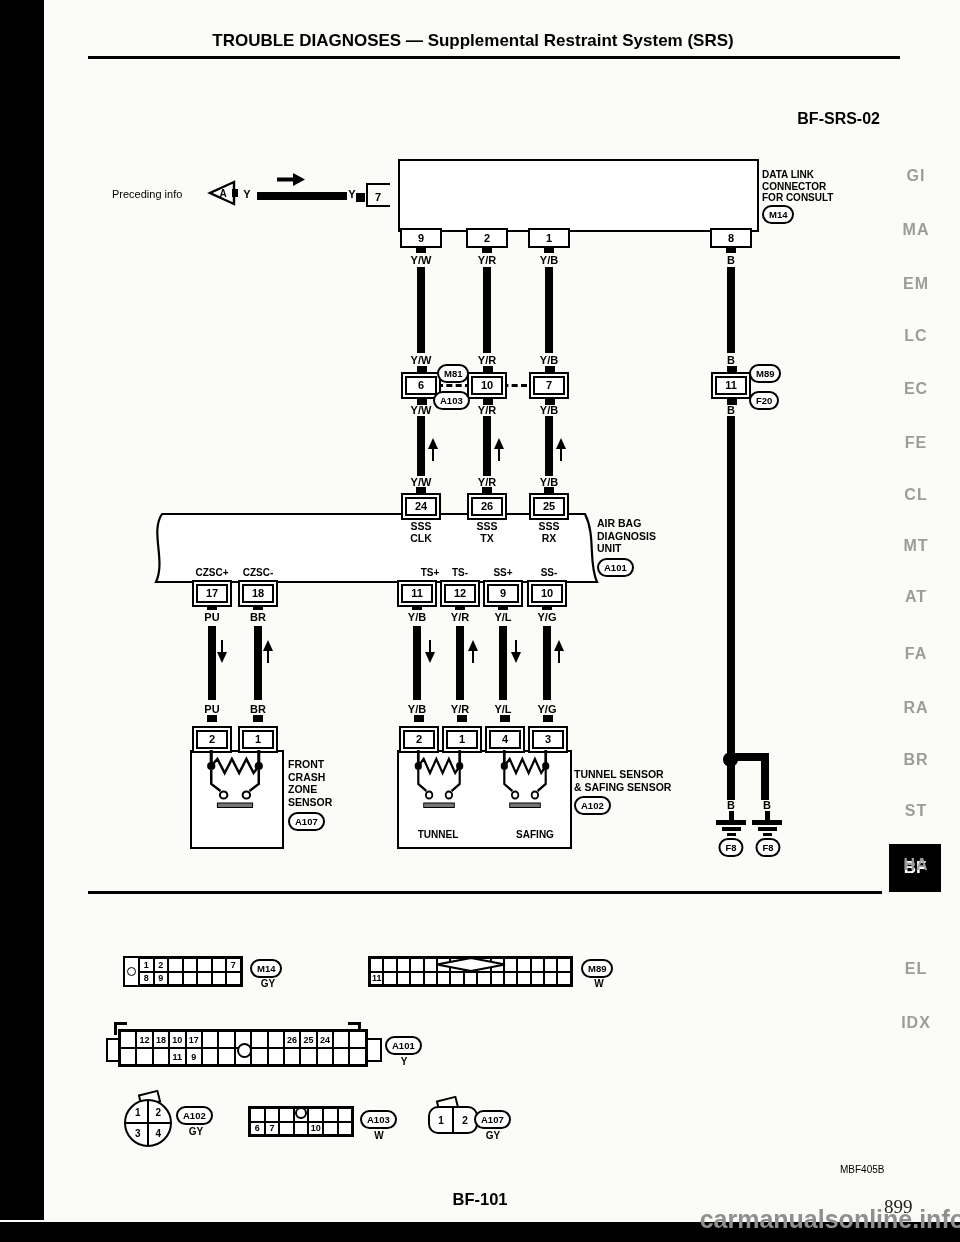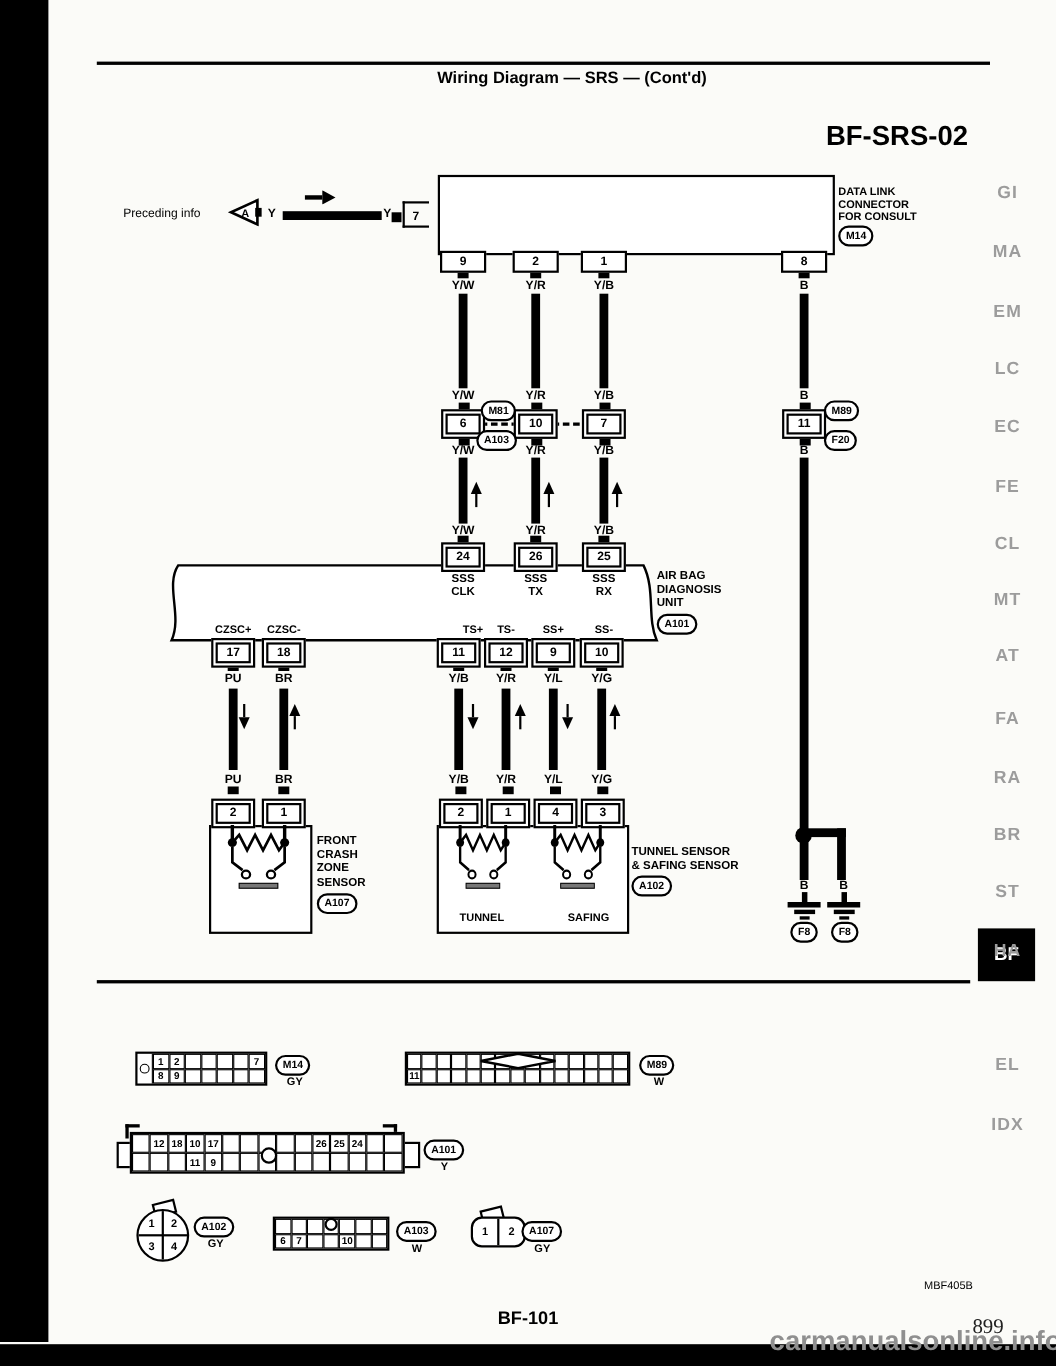--- a/index.html
+++ b/index.html
@@ -53,23 +53,23 @@
   .bracket7{position:absolute;width:24px;height:24px;border-left:2.5px solid #000;border-top:2.5px solid #000;border-bottom:2.5px solid #000;font-size:11px;font-weight:bold;line-height:24px;padding-left:7px;box-sizing:border-box}
 </style>
 </head>
 <body>
 
 <div class="page">
 
   <div class="bar" style="left:0;top:0;width:44px;height:1220px"></div>
   <div class="bar" style="left:0;top:1222px;width:960px;height:20px"></div>
 
+  <div class="abs" style="left:88px;top:31px;width:770px;text-align:center;font-size:17px;font-weight:bold">TROUBLE DIAGNOSES — Supplemental Restraint System (SRS)</div>
   <div class="hr" style="left:88px;top:56px;width:812px;height:3px"></div>
-  <div class="abs" style="left:320px;top:62px;width:400px;text-align:center;font-size:15px;font-weight:bold">Wiring Diagram — SRS — (Cont'd)</div>
-  <div class="abs" style="left:740px;top:110px;width:140px;text-align:right;font-size:25px;font-weight:bold">BF-SRS-02</div>
+  <div class="abs" style="left:740px;top:110px;width:140px;text-align:right;font-size:16px;font-weight:bold">BF-SRS-02</div>
 
   <div class="tab" style="top:167px">GI</div>
   <div class="tab" style="top:221px">MA</div>
   <div class="tab" style="top:275px">EM</div>
   <div class="tab" style="top:327px">LC</div>
   <div class="tab" style="top:380px">EC</div>
   <div class="tab" style="top:434px">FE</div>
   <div class="tab" style="top:486px">CL</div>
   <div class="tab" style="top:537px">MT</div>
   <div class="tab" style="top:588px">AT</div>

